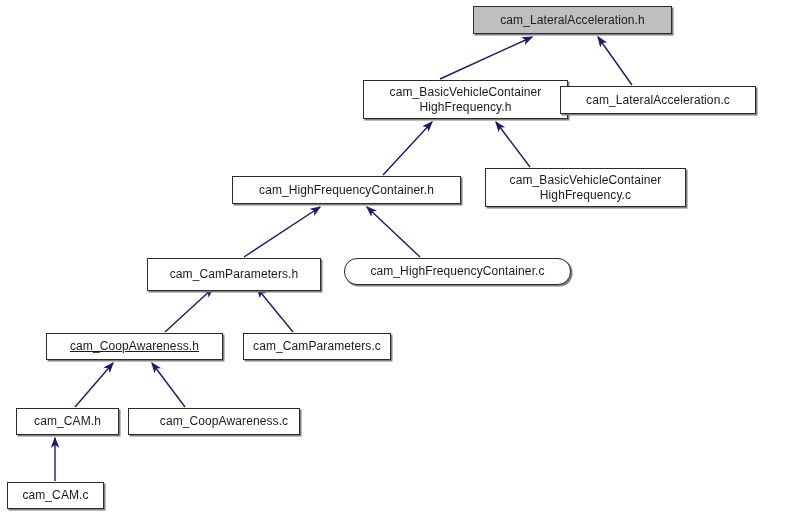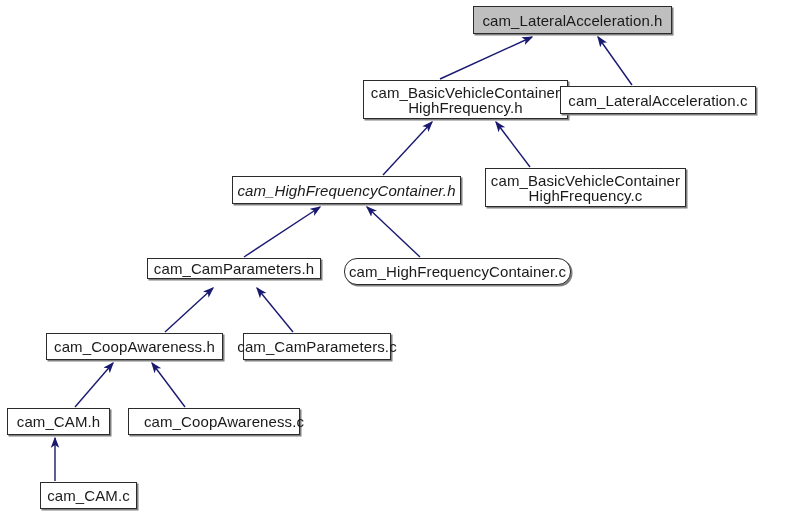--- a/index.html
+++ b/index.html
@@ -26,21 +26,21 @@
   .node {
     position: absolute;
     box-sizing: border-box;
     display: flex;
     align-items: center;
     justify-content: center;
     text-align: center;
     border: 1px solid #2b2b2b;
     background: #ffffff;
     color: #1a1a1a;
-    font-size: 15px;
+    font-size: 12px;
     line-height: 15px;
     letter-spacing: 0.1px;
     white-space: pre-line;
     box-shadow: 1.5px 1.5px 0 0 #808080;
     z-index: 2;
   }
   .node.highlight {
     background: #bfbfbf;
     box-shadow: 1.5px 1.5px 0 0 #808080;
   }
@@ -65,24 +65,24 @@
       <line x1="293" y1="332" x2="257" y2="288" stroke="#191970" stroke-width="1.4" marker-end="url(#arrowhead)"></line>
       <line x1="75" y1="407" x2="113" y2="363" stroke="#191970" stroke-width="1.4" marker-end="url(#arrowhead)"></line>
       <line x1="185" y1="407" x2="152" y2="363" stroke="#191970" stroke-width="1.4" marker-end="url(#arrowhead)"></line>
       <line x1="55" y1="481" x2="55" y2="438" stroke="#191970" stroke-width="1.4" marker-end="url(#arrowhead)"></line>
     </svg>
   <div id="node-layer">
       <div class="node highlight" style="left: 473px; top: 6px; width: 199px; height: 28px;">cam_LateralAcceleration.h</div>
       <div class="node" style="left: 363px; top: 80px; width: 205px; height: 39px;">cam_BasicVehicleContainer
 HighFrequency.h</div>
       <div class="node" style="left: 560px; top: 86px; width: 196px; height: 28px;">cam_LateralAcceleration.c</div>
-      <div class="node" style="left: 232px; top: 176px; width: 229px; height: 28px; font-style: italic;">cam_HighFrequencyContainer.h</div>
+      <div class="node" style="left: 232px; top: 176px; width: 229px; height: 28px;">cam_HighFrequencyContainer.h</div>
       <div class="node" style="left: 485px; top: 168px; width: 201px; height: 39px;">cam_BasicVehicleContainer
 HighFrequency.c</div>
-      <div class="node" style="left: 147px; top: 258px; width: 174px; height: 21px;">cam_CamParameters.h</div>
+      <div class="node" style="left: 147px; top: 258px; width: 174px; height: 33px;">cam_CamParameters.h</div>
       <div class="node" style="left: 344px; top: 258px; width: 227px; height: 27px; border-radius: 13px;">cam_HighFrequencyContainer.c</div>
-      <div class="node" style="left: 46px; top: 333px; width: 177px; height: 27px;">cam_CoopAwareness.h</div>
+      <div class="node" style="left: 46px; top: 333px; width: 177px; height: 27px; text-decoration: underline;">cam_CoopAwareness.h</div>
       <div class="node" style="left: 243px; top: 333px; width: 148px; height: 27px;">cam_CamParameters.c</div>
-      <div class="node" style="left: 7px; top: 408px; width: 103px; height: 27px;">cam_CAM.h</div>
+      <div class="node" style="left: 16px; top: 408px; width: 103px; height: 27px;">cam_CAM.h</div>
       <div class="node" style="left: 128px; top: 408px; width: 172px; height: 27px; padding-left: 20px;">cam_CoopAwareness.c</div>
-      <div class="node" style="left: 7px; top: 482px; width: 97px; height: 27px; margin-left: 33px;">cam_CAM.c</div>
+      <div class="node" style="left: 7px; top: 482px; width: 97px; height: 27px;">cam_CAM.c</div>
     </div>
 </div>
 
 </body></html>

